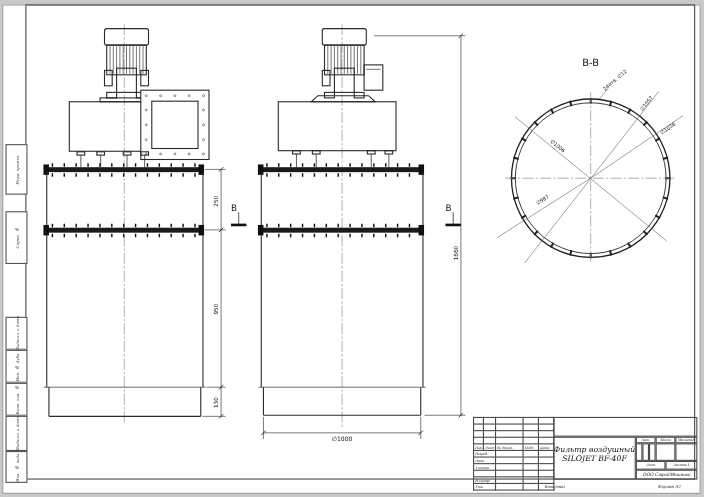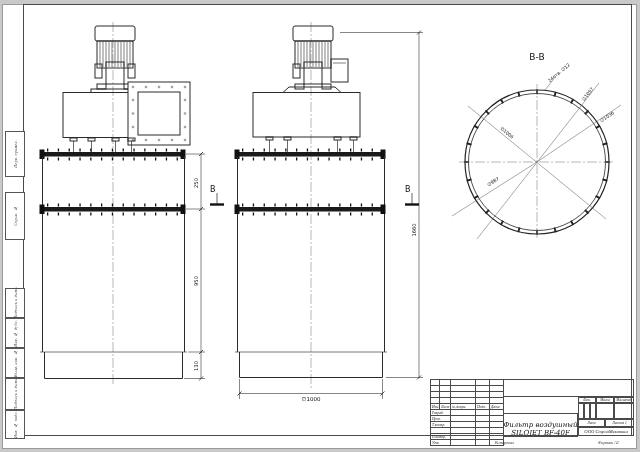--- a/index.html
+++ b/index.html
@@ -289,21 +289,21 @@
       <tr style="height:5.2px">
             <td colspan="2">Утв.</td>
             <td></td>
             <td></td>
             <td></td>
           </tr>
     </tbody>
       </table>
 
     <div class="cell" style="left:73px;top:0;width:131px;height:18px;"></div>
-    <div class="cell namecell" style="left:73px;top:18px;width:75px;height:24px;margin-top:16px;">
+    <div class="cell namecell" style="left:73px;top:18px;width:75px;height:39px;">
       <div class="nl1">Фильтр воздушный</div>
       <div class="nl2">SILOJET BF-40F</div>
     </div>
     <div class="cell" style="left:148px;top:18px;width:18px;height:6px;">Лит.</div>
     <div class="cell" style="left:166px;top:18px;width:18px;height:6px;">Масса</div>
     <div class="cell" style="left:184px;top:18px;width:20px;height:6px;">Масштаб</div>
     <div class="cell" style="left:148px;top:24px;width:6px;height:16px;"></div>
     <div class="cell" style="left:154px;top:24px;width:6px;height:16px;"></div>
     <div class="cell" style="left:160px;top:24px;width:6px;height:16px;"></div>
     <div class="cell" style="left:166px;top:24px;width:18px;height:16px;"></div>

